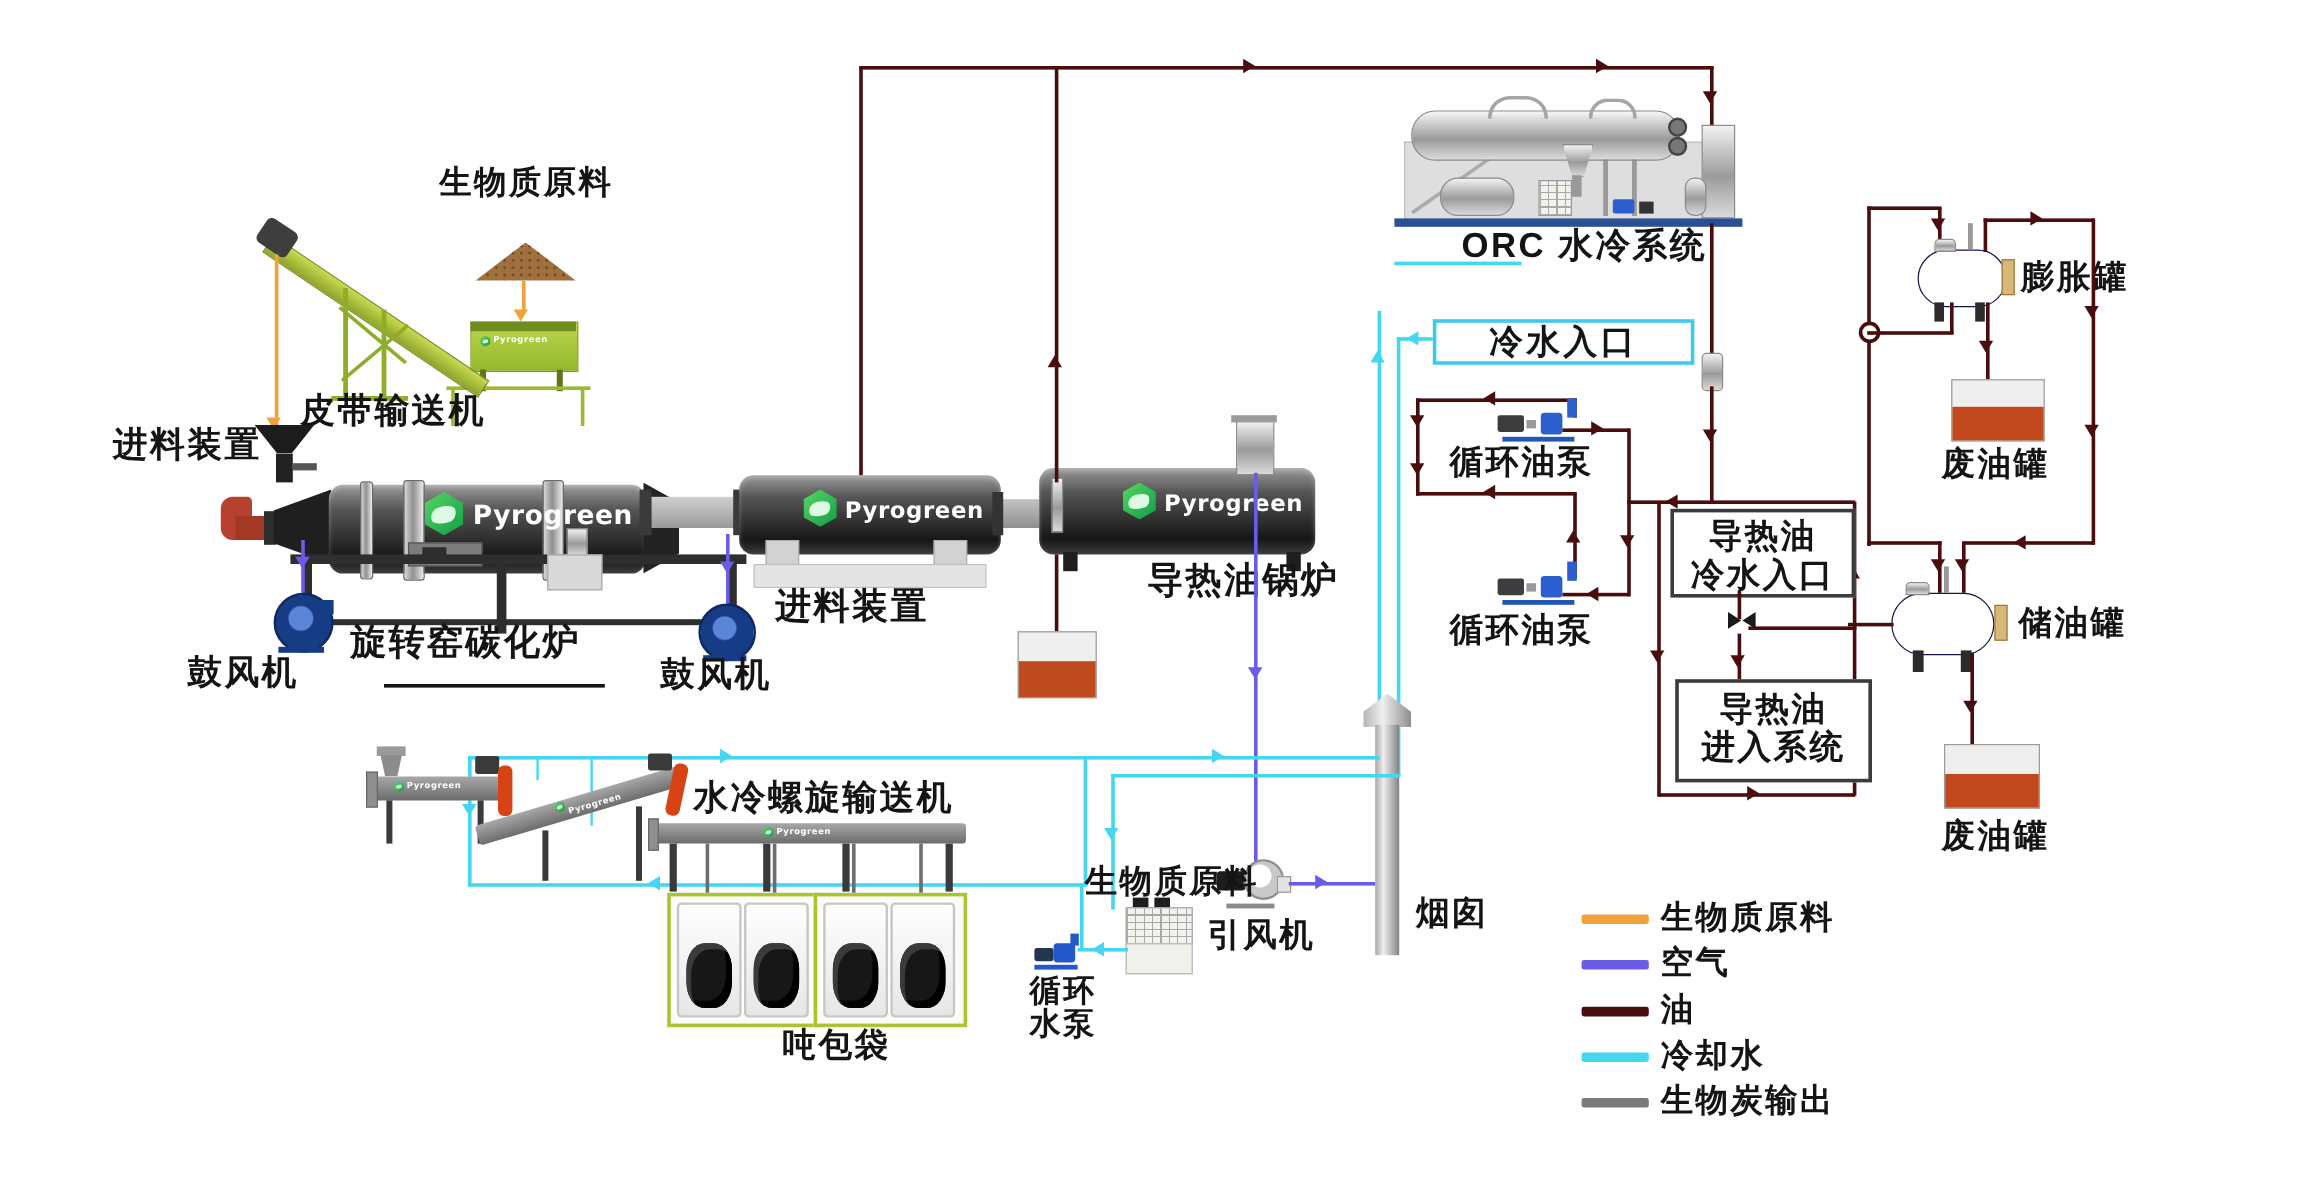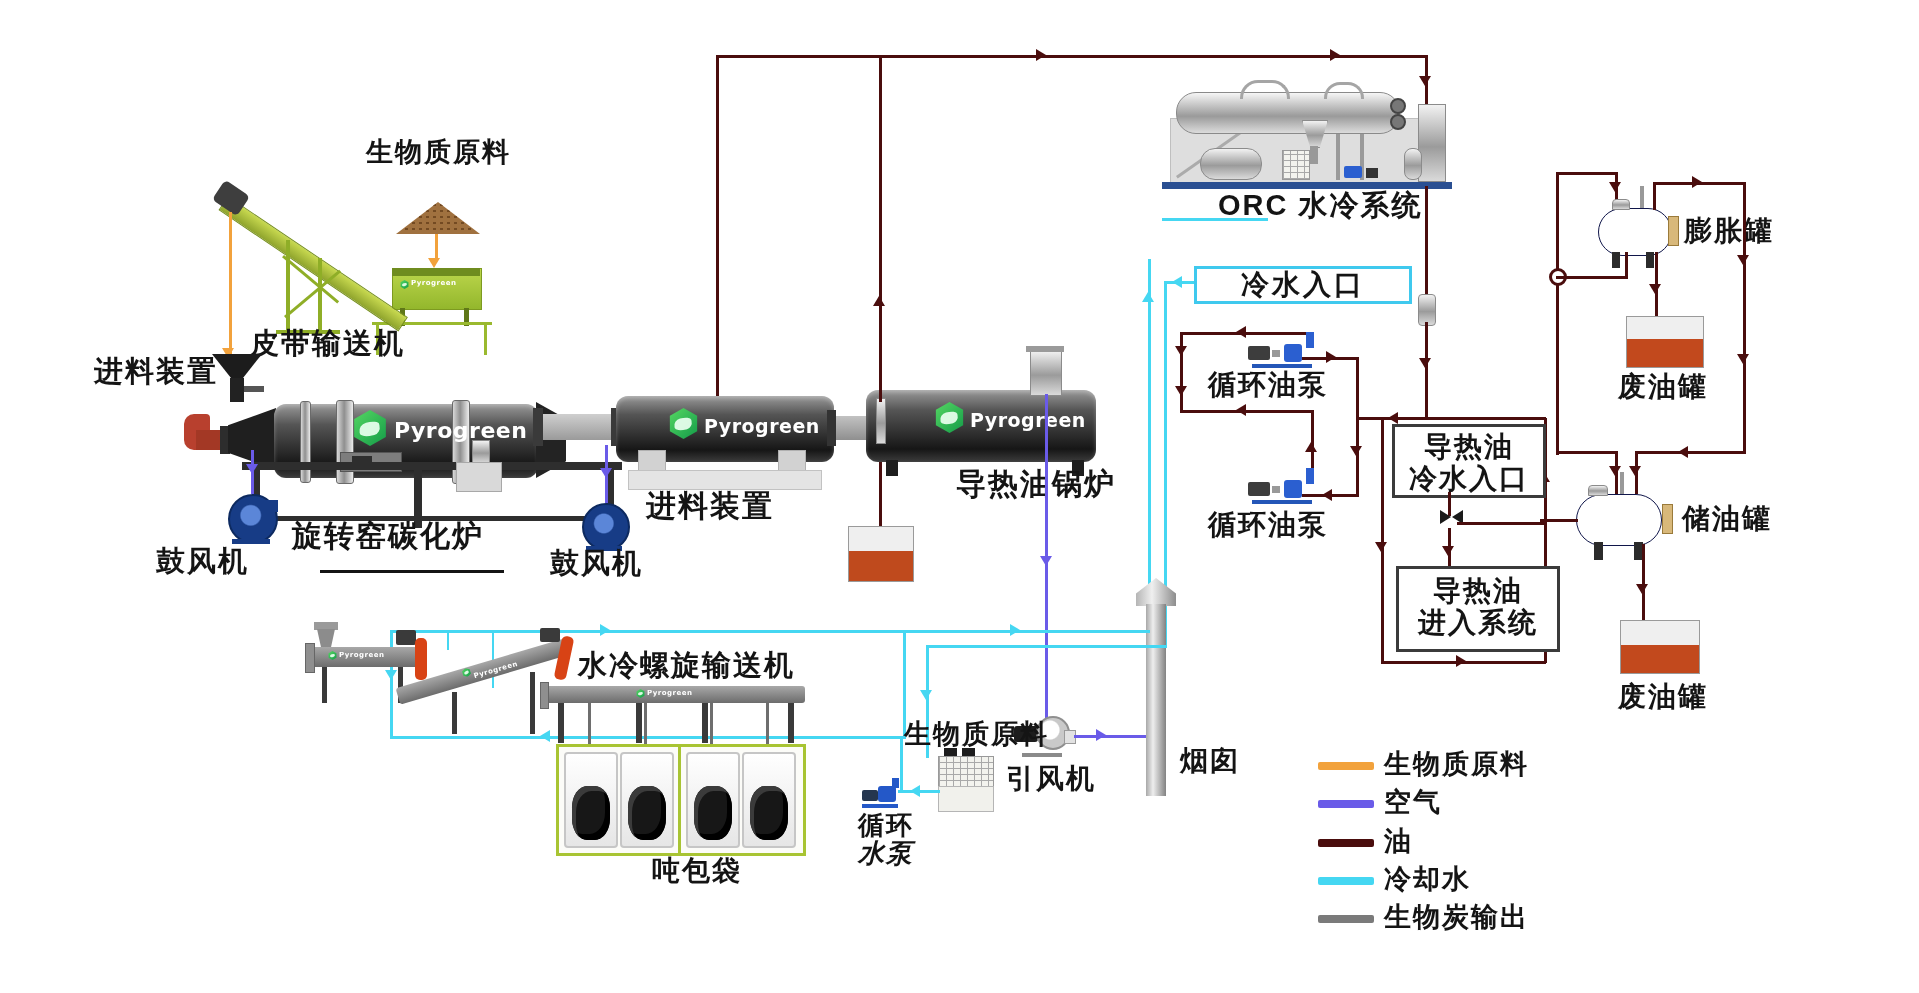--- a/index.html
+++ b/index.html
@@ -403,21 +403,21 @@
   <div class="abs grid" style="left:938px;top:756px;width:54px;height:30px;"></div>
   <div class="abs" style="left:938px;top:786px;width:54px;height:24px;background:#f1f1ec;border:1px solid #b5b5b5;"></div>
   <div class="ln wat" style="left:898px;top:790px;width:42px;height:3px;"></div>
   <div class="ar l c-wat" style="left:910px;top:785px;"></div>
   <div class="ln wat" style="left:900px;top:738px;width:3px;height:52px;"></div>
   <div class="abs" style="left:862px;top:790px;width:16px;height:11px;background:#25364f;border-radius:2px;"></div>
   <div class="abs" style="left:878px;top:786px;width:18px;height:16px;background:#2458c8;border-radius:3px;"></div>
   <div class="abs" style="left:892px;top:778px;width:7px;height:10px;background:#2458c8;"></div>
   <div class="abs" style="left:862px;top:804px;width:36px;height:4px;background:#2458c8;"></div>
   <div class="lbl" style="left:858px;top:812px;font-size:26px;">循环</div>
-  <div class="lbl" style="left:858px;top:840px;font-size:26px;font-style:italic;">水泵</div>
+  <div class="lbl" style="left:858px;top:840px;font-size:26px;">水泵</div>
 
   <div class="abs" style="left: 1318px; top: 762px; width: 56px; height: 8px; border-radius: 2px; background: rgb(242, 162, 60);"></div>
   <div class="lbl" style="left:1384px;top:750px;font-size:27px;">生物质原料</div>
   <div class="abs" style="left: 1318px; top: 800px; width: 56px; height: 8px; border-radius: 2px; background: rgb(106, 91, 232);"></div>
   <div class="lbl" style="left:1384px;top:788px;font-size:27px;">空气</div>
   <div class="abs" style="left: 1318px; top: 839px; width: 56px; height: 8px; border-radius: 2px; background: rgb(74, 13, 13);"></div>
   <div class="lbl" style="left:1384px;top:827px;font-size:27px;">油</div>
   <div class="abs" style="left: 1318px; top: 877px; width: 56px; height: 8px; border-radius: 2px; background: rgb(69, 215, 242);"></div>
   <div class="lbl" style="left:1384px;top:865px;font-size:27px;">冷却水</div>
   <div class="abs" style="left: 1318px; top: 915px; width: 56px; height: 8px; border-radius: 2px; background: rgb(122, 122, 122);"></div>

